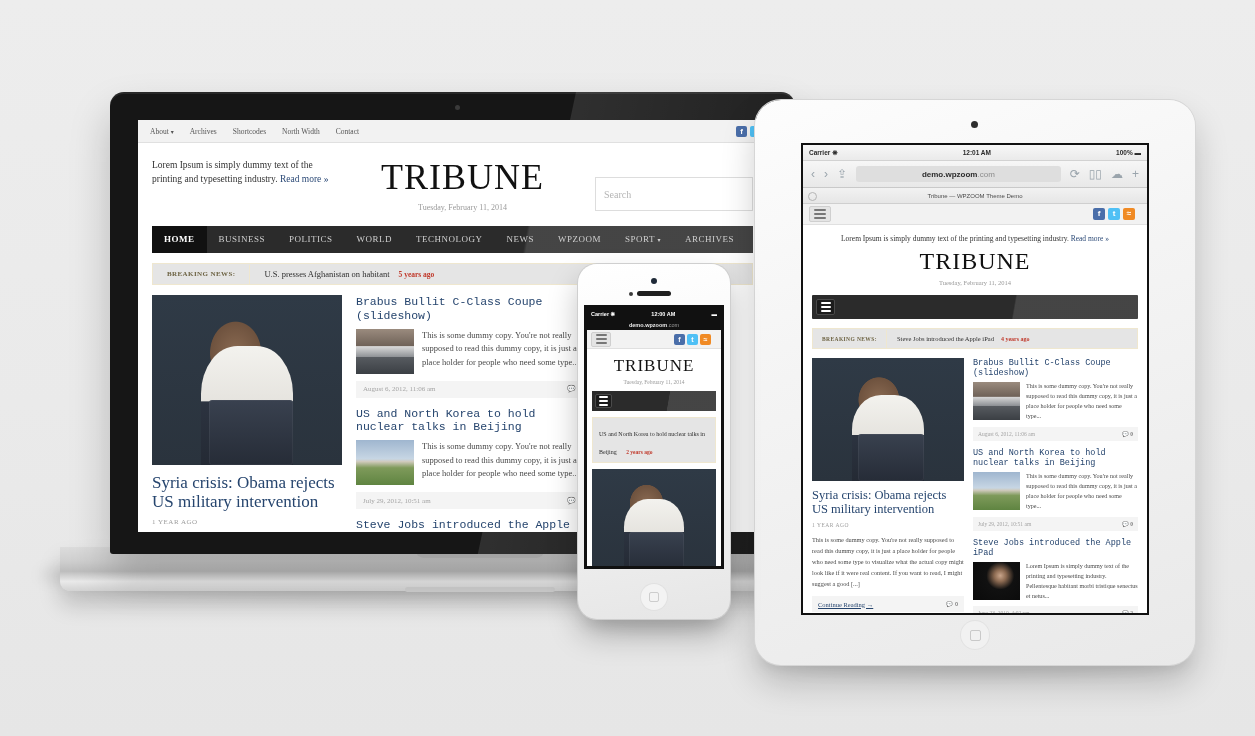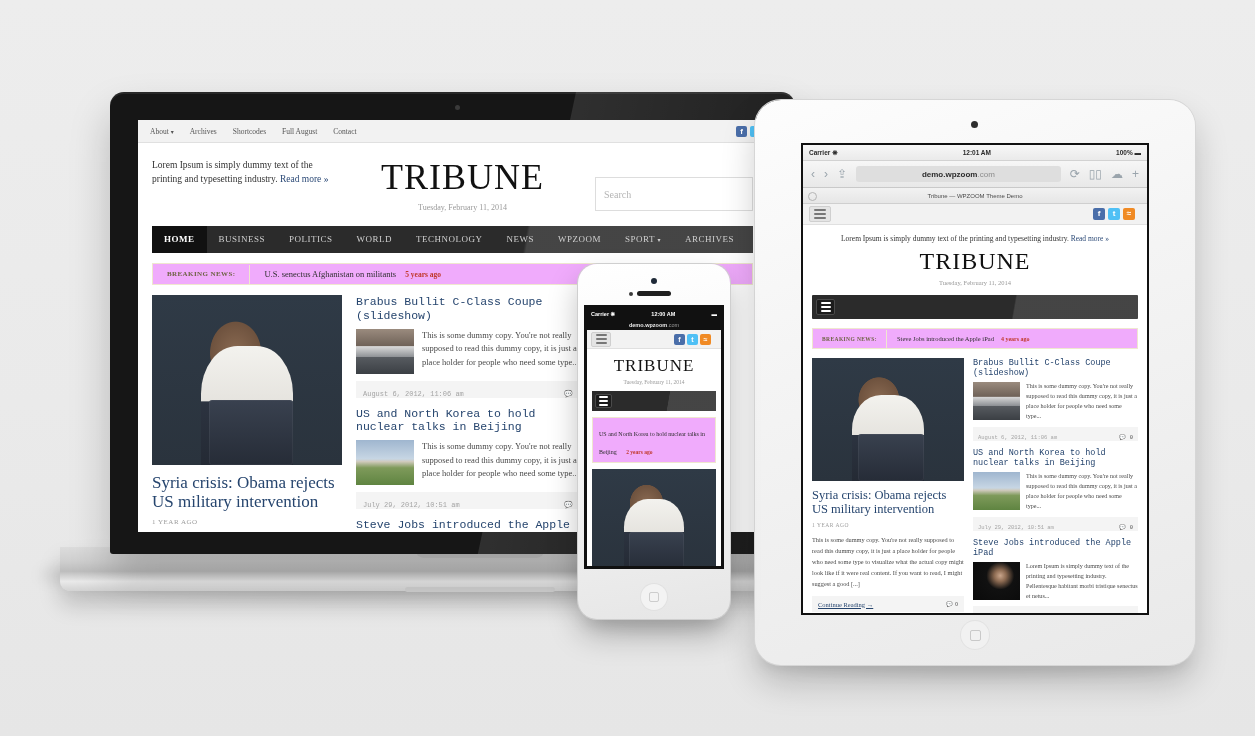--- a/index.html
+++ b/index.html
@@ -28,30 +28,30 @@
   .logo{font-family:"Liberation Serif",serif;font-weight:normal;letter-spacing:1px;color:#111;text-align:center;}
   .dateline{font-family:"Liberation Serif",serif;color:#9a9a9a;text-align:center;}
   .searchbox{border:1px solid #ddd;background:#fff;color:#b5b5b5;font-family:"Liberation Serif",serif;display:flex;align-items:center;}
 
   .mainnav{background:#2b2b2b;display:flex;align-items:center;position:relative;overflow:hidden;}
   .mainnav:after{content:"";position:absolute;right:0;top:0;bottom:0;width:46%;
      background:linear-gradient(100deg,rgba(255,255,255,0) 0%,rgba(255,255,255,0) 18%,rgba(255,255,255,.12) 19%,rgba(255,255,255,.12) 100%);}
   .mainnav .mi{color:#cfcfcf;font-family:"Liberation Serif",serif;letter-spacing:.5px;position:relative;z-index:2;}
   .mainnav .mi.active{background:#111;color:#fff;font-weight:bold;}
 
-  .breaking{background:#f0abfc;border:1px solid #efe7cf;display:flex;align-items:center;}
+  .breaking{background:#e5e5e5;border:1px solid #efe7cf;display:flex;align-items:center;}
   .breaking .lab{color:#6d6343;font-family:"Liberation Serif",serif;letter-spacing:.4px;border-right:1px solid #efe7cf;}
   .breaking .hl{color:#2f2f2f;font-family:"Liberation Serif",serif;}
   .breaking .ago{color:#c0392b;font-family:"Liberation Serif",serif;font-weight:bold;}
 
   .h-title{font-family:"Liberation Serif",serif;color:#26456e;line-height:1.12;}
   .meta{font-family:"Liberation Serif",serif;color:#9d9d9d;letter-spacing:.5px;}
   .body-txt{font-family:"Liberation Serif",serif;color:#4a4a4a;}
   .list-title{font-family:Liberation Mono, monospace;color:#26456e;line-height:1.2;}
-  .metarow{background:#f4f4f4;display:flex;align-items:flex-end;justify-content:space-between;font-family:Liberation Mono, monospace;color:#a5a5a5;}
+  .metarow{background:#f4f4f4;display:flex;align-items:center;justify-content:space-between;font-family:Liberation Serif, serif;color:#a5a5a5;}
   .cmt{color:#7d7d7d;font-weight:bold;}
 
   
   .photo-obama{
     background:
       radial-gradient(ellipse 22% 30% at 44% 34%, #8a6a52 0%, #6e523e 60%, rgba(0,0,0,0) 62%),
       linear-gradient(180deg,#2f3a46 0%,#2a333d 100%),
       linear-gradient(90deg,#6b5a45 0%,#7a6449 22%,#3d5e86 34%,#2d4a6e 42%,#caa92a 52%,#e0bf33 56%,#2b4a6b 66%,#273b50 80%,#1d2730 100%);
     background-blend-mode:normal,normal,normal;
     position:relative;overflow:hidden;
@@ -222,21 +222,21 @@
     <div class="lap-cam"></div>
 
     <div class="lap-screen">
       <div class="site lapsite">
 
         <div class="topbar">
           <div class="tnav">
             <span><span>About</span> <span style="font-size:6px;">▾</span></span>
             <span>Archives</span>
             <span>Shortcodes</span>
-            <span>Full August</span>
+            <span>North Width</span>
             <span>Contact</span>
           </div>
           <div class="social">
             <span class="sq fb">f</span>
             <span class="sq tw">t</span>
           </div>
         </div>
 
         <div class="masthead">
           <div class="tagline">
@@ -257,21 +257,21 @@
           <span class="mi">WORLD</span>
           <span class="mi">TECHNOLOGY</span>
           <span class="mi">NEWS</span>
           <span class="mi">WPZOOM</span>
           <span class="mi"><span>SPORT</span> <span style="font-size:6px;">▾</span></span>
           <span class="mi">ARCHIVES</span>
         </div>
 
         <div class="breaking">
           <span class="lab">BREAKING NEWS:</span>
-          <span class="hl">U.S. senectus Afghanistan on militants</span>
+          <span class="hl">U.S. presses Afghanistan on habitant</span>
           <span class="ago">5 years ago</span>
         </div>
 
         <div class="cols">
           <div class="colA">
             <div class="heroimg photo-obama"></div>
             <div class="h-title">Syria crisis: Obama rejects US military intervention</div>
             <div class="meta">1 YEAR AGO</div>
           </div>
 

